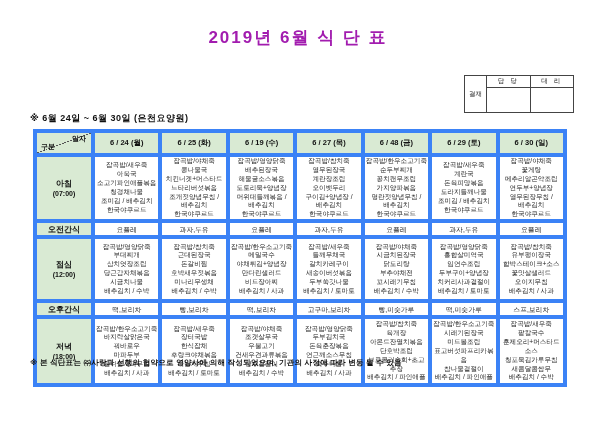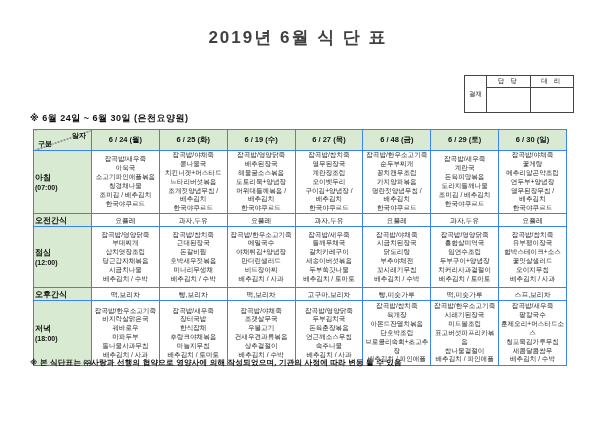--- a/index.html
+++ b/index.html
@@ -3,53 +3,53 @@
 <meta charset="utf-8">
 <style>
   html,body{margin:0;padding:0;}
   body{
     width:600px;height:424px;position:relative;background:#ffffff;
     font-family:"Liberation Sans","DejaVu Sans",sans-serif;color:#1a1a1a;
     overflow:hidden;
   }
   .title{
     position:absolute;top:26px;left:0;width:596px;text-align:center;
-    font-size:17px;font-weight:bold;letter-spacing:2px;color:#404040;
+    font-size:17px;font-weight:bold;letter-spacing:2px;color:#a21caf;
   }
   
   .approval{
     position:absolute;top:75px;left:464px;width:110px;height:37px;
     border-collapse:collapse;table-layout:fixed;
   }
   .approval td{border:1px solid #444;padding:0;font-size:6.5px;text-align:center;vertical-align:middle;}
   .approval .stamp{width:15px;word-break:break-all;line-height:1.5;padding:0 3px;}
   .approval .hd{height:11px;letter-spacing:2px;}
   .approval .sig{height:24px;}
   .subtitle{
     position:absolute;top:112px;left:30px;font-size:9px;font-weight:bold;color:#111;
     letter-spacing:0.5px;
   }
   
   .menu{
     position:absolute;top:129px;left:33px;width:534px;border-collapse:collapse;
     table-layout:fixed;border:1.5px solid #333;
   }
-  .menu td,.menu th{border:1px solid #3b82f6;padding:0 1px;vertical-align:middle;}
+  .menu td,.menu th{border:4px solid #3b82f6;padding:0 1px;vertical-align:middle;}
   .menu col.c-label{width:58px;}
   .menu th{background:#d9ead3;font-size:7.5px;font-weight:bold;color:#111;}
   .menu .corner{
     position:relative;height:20px;
     background:
       linear-gradient(to bottom right,rgba(0,0,0,0) 49.2%,#555 49.2%,#555 50.8%,rgba(0,0,0,0) 50.8%),
       #d9ead3;
   }
   .corner .tr{position:absolute;top:1px;right:5px;font-size:7px;font-weight:bold;}
   .corner .bl{position:absolute;bottom:1px;left:4px;font-size:7px;font-weight:bold;}
   .menu td.rowlab{
-    background:#d9ead3;text-align:left;font-size:8px;font-weight:bold;color:#111;line-height:1.4;
+    background:#d9ead3;text-align:center;font-size:8px;font-weight:bold;color:#111;line-height:1.4;
   }
   .rowlab .time{font-size:7px;font-weight:bold;}
   .menu td.mc{
     background:#fff;text-align:center;font-size:6.6px;color:#222;
     line-height:1.35;white-space:pre-line;
   }
   .r-meal td.mc{height:60px;}
   .r-breakfast td.mc{height:62px;}
   .r-dinner td.mc{height:64px;}
   .r-snack td{height:12px;}

